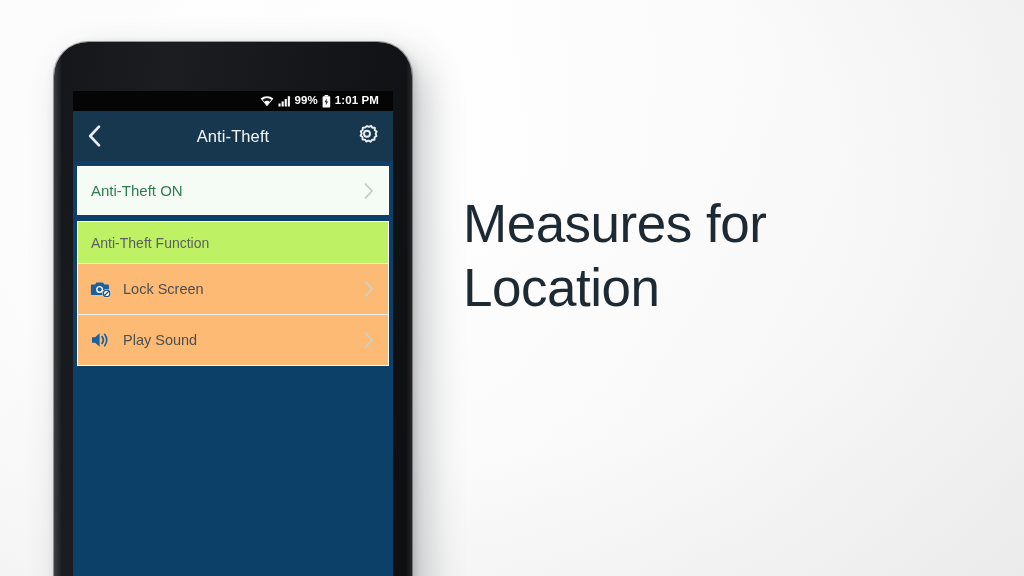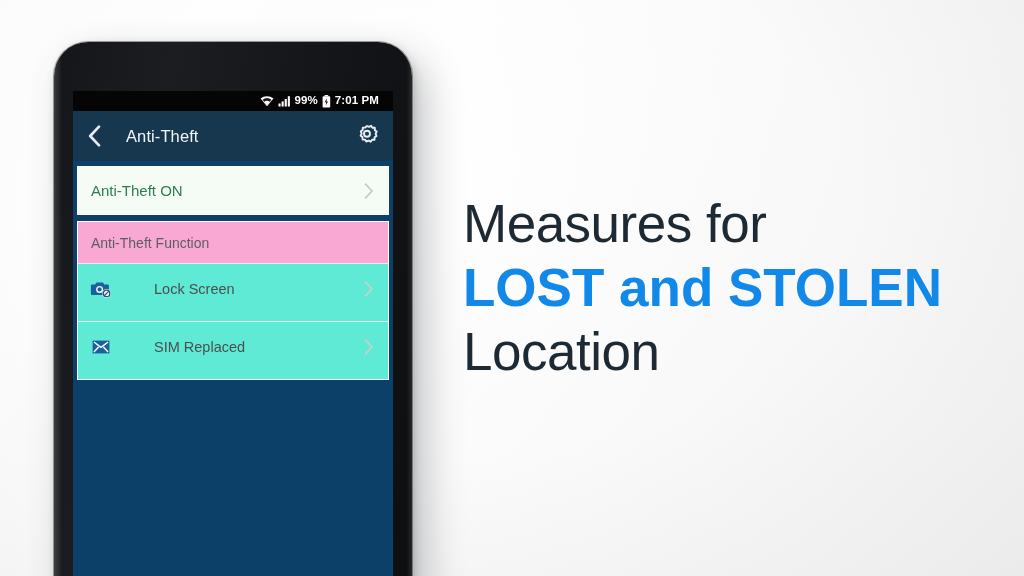--- a/index.html
+++ b/index.html
@@ -126,23 +126,24 @@
     width: 22px;
     height: 26px;
     display: flex;
     align-items: center;
     justify-content: center;
     cursor: pointer;
   }
   .appbar-title {
     color: #f2f5f7;
     font-size: 16.5px;
-    margin-left: 21px;
+    margin-left: 8px;
     letter-spacing: 0.1px;
     flex: 1;
+    text-align: center;
   }
   .gear {
     width: 28px;
     height: 28px;
     display: flex;
     align-items: center;
     justify-content: center;
     cursor: pointer;
   }
 
@@ -178,32 +179,31 @@
     margin-top: 6px;
     background: #f8fcf9;
   }
   .section-header {
     height: 41px;
     display: flex;
     align-items: center;
     padding: 0 13px;
     color: #5c5f61;
     font-size: 14px;
-    background: #f9a8d4;
+    background: #bef264;
     border-bottom: 1px solid #e8eced;
   }
   .row {
     height: 50px;
     display: flex;
     align-items: center;
-    padding: 0 12px 7px 11px;
+    padding: 0 12px 0 11px;
     border-bottom: 1px solid #e9efea;
     cursor: pointer;
-    background: #5eead4;
-    gap: 31px;
+    background: #fdba74;
   }
   .row:last-child { border-bottom: none; }
   .row-icon {
     width: 24px;
     height: 24px;
     display: flex;
     align-items: center;
     justify-content: center;
     flex-shrink: 0;
   }
@@ -273,21 +273,21 @@
           </svg>
         </span>
         <span class="sb-text">99%</span>
         <span class="sb-icon">
           <svg width="9" height="13" viewBox="0 0 9 13">
             <rect x="2.6" y="0" width="3.6" height="1.4" fill="#ffffff"></rect>
             <rect x="0.6" y="1.3" width="7.6" height="11.2" rx="0.8" fill="#ffffff"></rect>
             <path d="M4.9 3.2 L2.6 7.2 L4.2 7.2 L3.7 10.6 L6.1 6.5 L4.5 6.5 Z" fill="#1b1b1b"></path>
           </svg>
         </span>
-        <span class="sb-text">7:01 PM</span>
+        <span class="sb-text">1:01 PM</span>
       </div>
 
       <div class="appbar">
         <div class="back-chevron">
           <svg width="13" height="22" viewBox="0 0 13 22">
             <path d="M11 1.6 L2.2 11 L11 20.4" stroke="#e9eef2" stroke-width="2.6" fill="none" stroke-linecap="round" stroke-linejoin="round"></path>
           </svg>
         </div>
         <div class="appbar-title">Anti-Theft</div>
         <div class="gear">
@@ -327,44 +327,42 @@
               </svg>
             </span>
             <span class="row-label">Lock Screen</span>
             <span class="chev">
               <svg width="10" height="16" viewBox="0 0 10 16">
                 <path d="M1.6 1.2 L8 8 L1.6 14.8" stroke="#c9d1cb" stroke-width="1.8" fill="none" stroke-linecap="round" stroke-linejoin="round"></path>
               </svg>
             </span>
           </div>
 
-
-
-
           <div class="row">
             <span class="row-icon">
               <svg width="22" height="20" viewBox="0 0 22 20">
-                <rect x="2.6" y="3.6" width="16.8" height="12.8" fill="#1a5f9e"></rect>
-                <path d="M3.9 5.0 L11 10.4 L18.1 5.0" stroke="#f8fdf9" stroke-width="1.5" fill="none" stroke-linejoin="round"></path>
-                <path d="M3.9 15.0 L8.6 10.0" stroke="#f8fdf9" stroke-width="1.5" fill="none"></path>
-                <path d="M18.1 15.0 L13.4 10.0" stroke="#f8fdf9" stroke-width="1.5" fill="none"></path>
+                <path d="M2 7.3 h3.2 L9.6 3.2 v13.6 L5.2 12.7 H2 z" fill="#1a5f9e"></path>
+                <path d="M12.0 6.6 a5.4 5.4 0 0 1 0 6.8" stroke="#1a5f9e" stroke-width="1.7" fill="none" stroke-linecap="round"></path>
+                <path d="M14.6 4.3 a8.7 8.7 0 0 1 0 11.4" stroke="#1a5f9e" stroke-width="1.7" fill="none" stroke-linecap="round"></path>
               </svg>
             </span>
-            <span class="row-label">SIM Replaced</span>
+            <span class="row-label">Play Sound</span>
             <span class="chev">
               <svg width="10" height="16" viewBox="0 0 10 16">
                 <path d="M1.6 1.2 L8 8 L1.6 14.8" stroke="#c9d1cb" stroke-width="1.8" fill="none" stroke-linecap="round" stroke-linejoin="round"></path>
               </svg>
             </span>
           </div>
 
+
+
+
         </div>
       </div>
     </div>
   </div>
 
   <div class="headline">
     <div class="hl-line">Measures for</div>
-    <div class="hl-line accent">LOST and STOLEN</div>
     <div class="hl-line">Location</div>
   </div>
 
 </div>
 
 </body></html>

